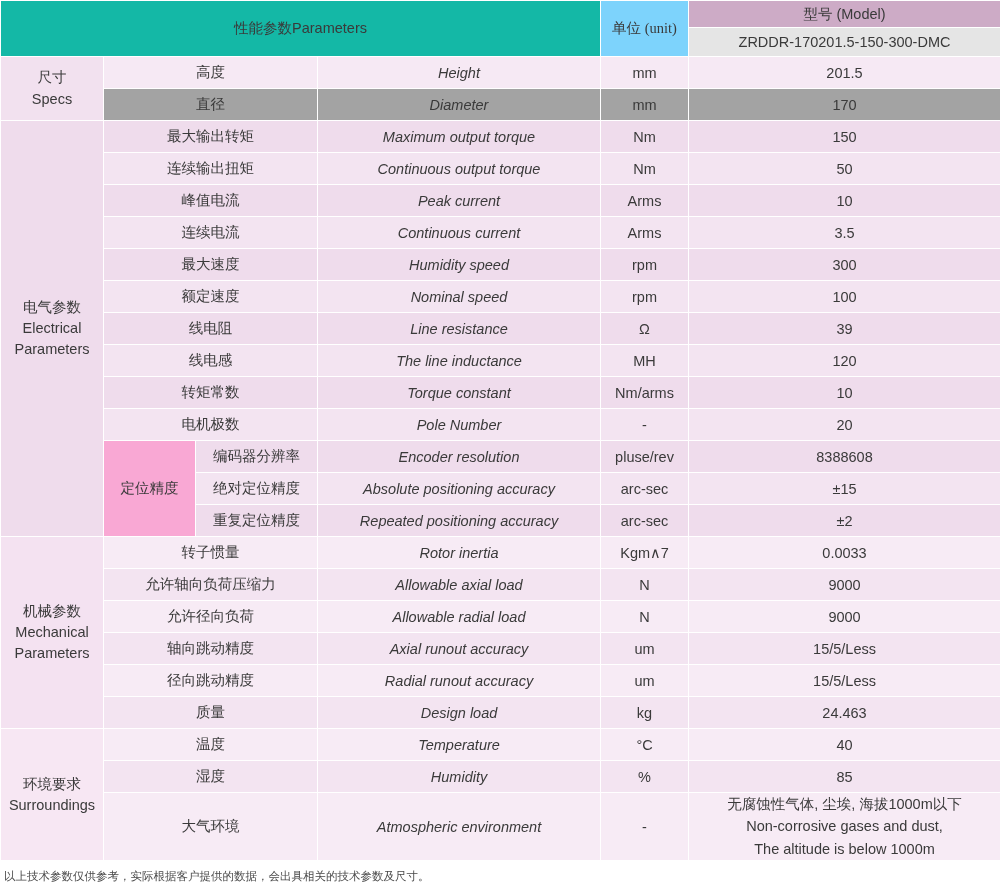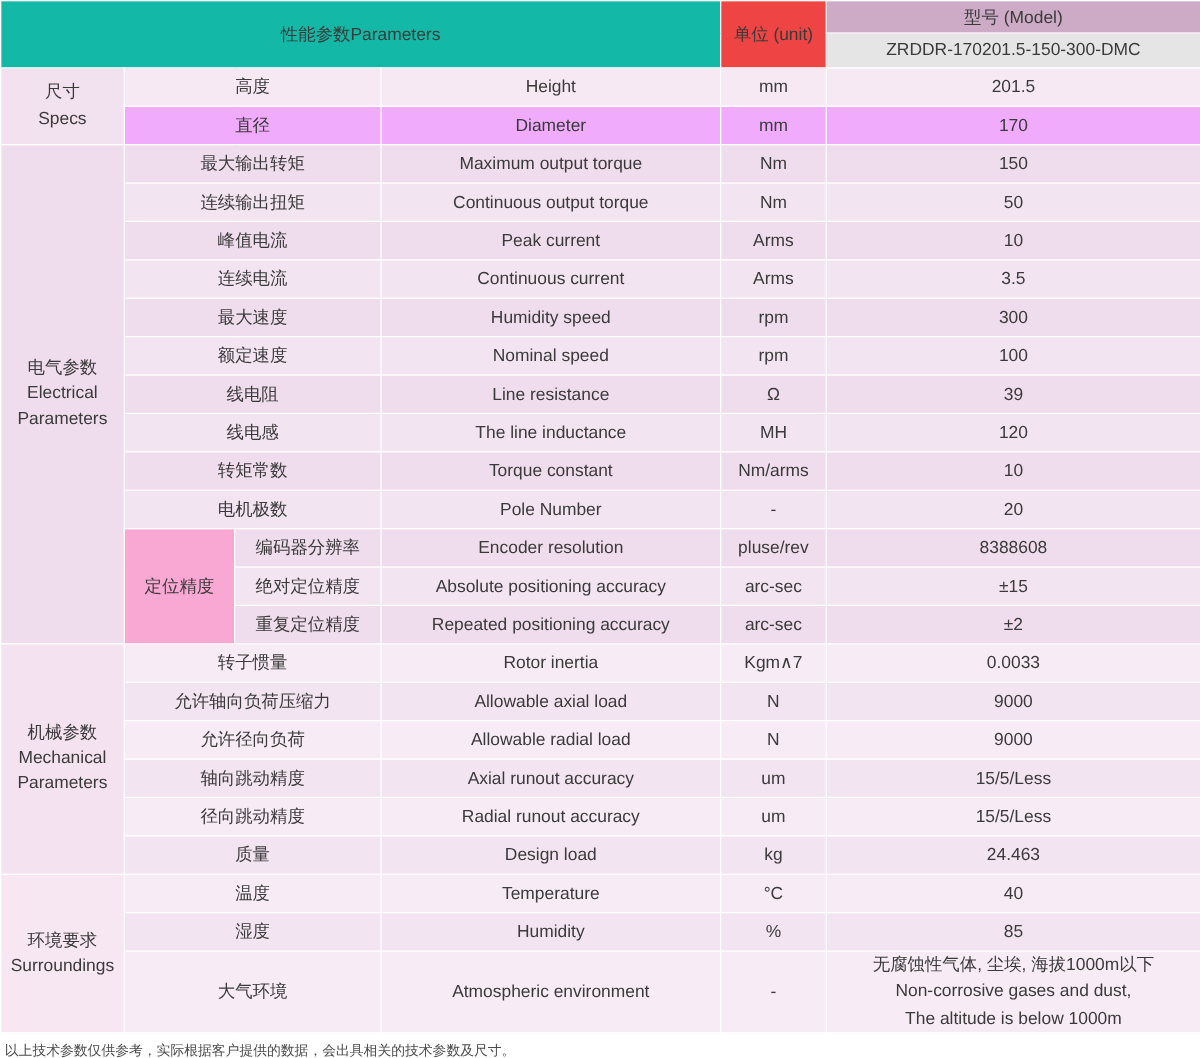--- a/index.html
+++ b/index.html
@@ -37,24 +37,25 @@
   col.c-val   { width: 312px; }
 
   
   .hdr-params {
     background: #14b8a6;
     height: 54px;
     font-size: 15.5px;
     color: #3c3340;
   }
   .hdr-unit {
-    background: #ef4444;
+    background: #7dd3fc;
     height: 54px;
     font-size: 14.5px;
     color: #3c3340;
+    font-family: Liberation Serif, serif;
   }
   .hdr-model-top {
     background: #cdabc6;
     height: 26px;
     font-size: 15px;
     color: #3c3340;
   }
   .hdr-model-sub {
     background: #e5e5e5;
     height: 28px;
@@ -80,27 +81,27 @@
   }
   .group-surr {
     background: #f7e7f3;
     line-height: 1.45;
     font-size: 14.5px;
   }
 
   
   tr.r td.cell { height: 31px; }
   .t1 { background: #f6e9f4; }
-  .t2 { background: #f0abfc; }
+  .t2 { background: #a3a3a3; }
   .t3 { background: #efdcec; }
   .t4 { background: #f3e4f1; }
   .t5 { background: #f7ebf5; }
 
   td.cn   { text-align: center; }
-  td.en   { text-align: left; padding-left: 10px; }
+  td.en   { text-align: left; padding-left: 10px; font-style: italic; }
   td.unit { text-align: center; }
   td.val  { text-align: center; }
 
   .acc-label {
     background: #f9a8d4;
     font-size: 14.5px;
   }
   .atmos-val {
     line-height: 1.55;
     font-size: 14px;

